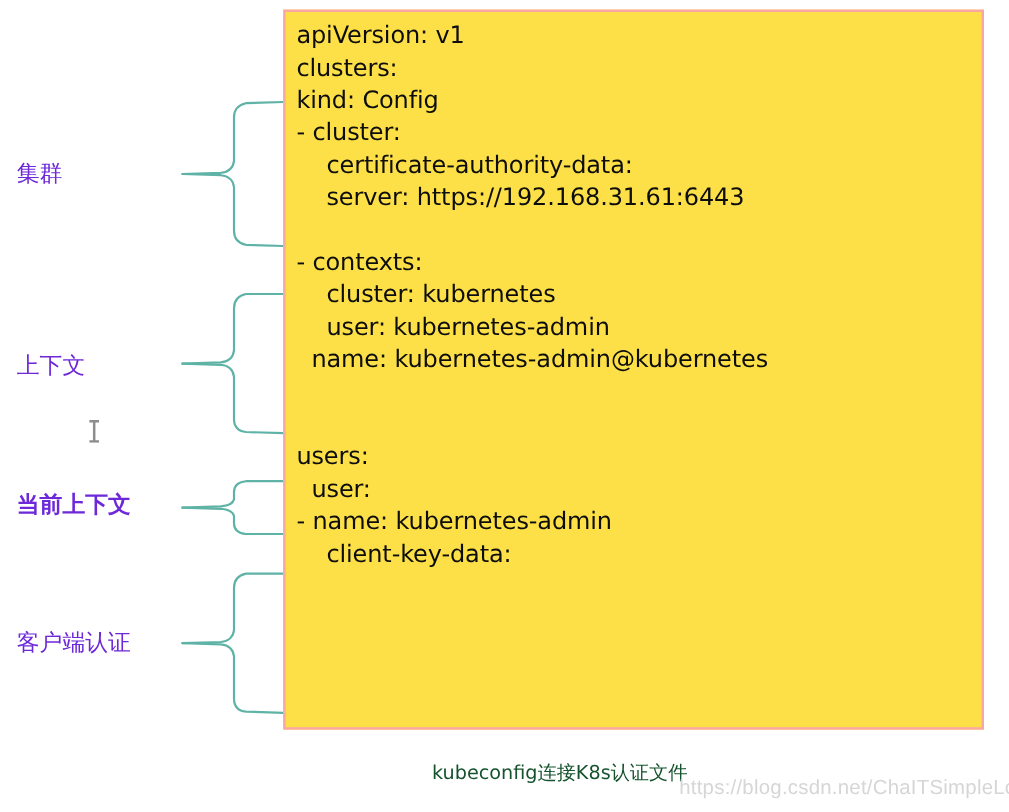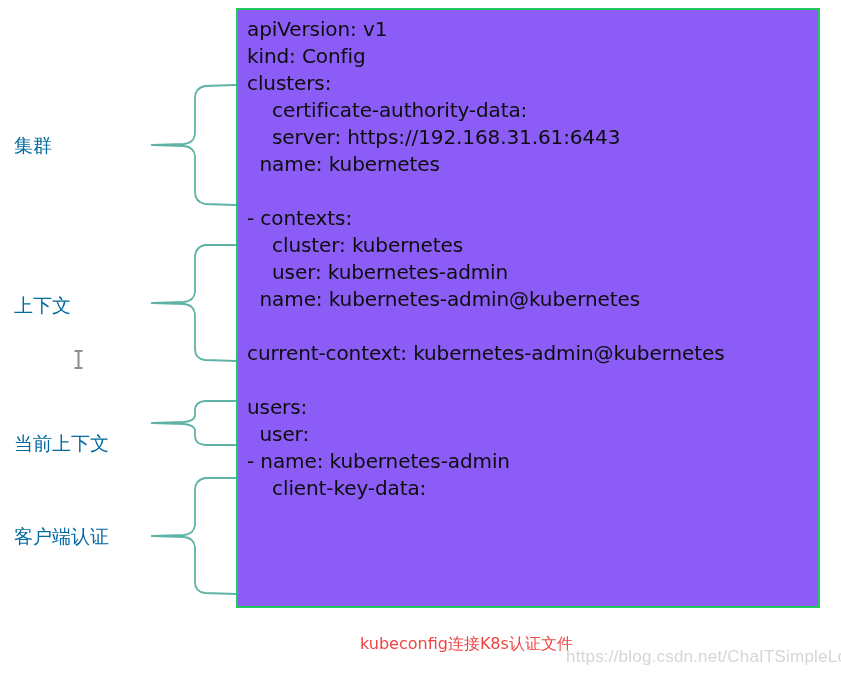--- a/index.html
+++ b/index.html
@@ -16,43 +16,43 @@
     height: 677px;
     background: #ffffff;
     overflow: hidden;
   }
 
   
   .section-label {
     position: absolute;
     font-size: 19px;
     line-height: 1.2;
-    color: #0369a1;
+    color: #6d28d9;
     white-space: nowrap;
     font-family: "DejaVu Sans", "Liberation Sans", sans-serif;
   }
 
   
   .brace-group {
     position: absolute;
   }
   .brace-group svg {
     display: block;
     overflow: visible;
   }
 
   
   #code-box {
     position: absolute;
     left: 236px;
     top: 8px;
     width: 584px;
     height: 600px;
-    border: 2px solid #22c55e;
-    background: #8b5cf6;
+    border: 2px solid #fca5a5;
+    background: #fde047;
     box-sizing: border-box;
   }
   #code-lines {
     position: absolute;
     left: 9px;
     top: 6px;
     right: 4px;
   }
   .code-line {
     font-family: "DejaVu Sans", "Liberation Sans", sans-serif;
@@ -66,21 +66,21 @@
   .code-line.gap {
     height: 27px;
   }
 
   
   #caption {
     position: absolute;
     left: 360px;
     top: 634px;
     font-size: 16px;
-    color: #ef4444;
+    color: #14532d;
     white-space: nowrap;
     font-family: "DejaVu Sans", "Liberation Sans", sans-serif;
   }
   #watermark {
     position: absolute;
     left: 566px;
     top: 647px;
     font-size: 17px;
     color: #d6d6d6;
     white-space: nowrap;
@@ -100,21 +100,21 @@
 </style>
 </head>
 <body>
 
 <div id="canvas">
 
   <div class="section-label" style="left:14px; top:134px;">集群</div>
 
   <div class="section-label" style="left:14px; top:294px;">上下文</div>
 
-  <div class="section-label" style="left:14px; top:432px;">当前上下文</div>
+  <div class="section-label" style="left:14px; top:410px;font-weight:bold;">当前上下文</div>
 
   <div class="section-label" style="left:14px; top:525px;text-align:right;">客户端认证</div>
 
   <div class="brace-group" style="left:150px; top:82px;">
     <svg width="90" height="126" viewBox="0 0 90 126">
       <path d="M2 63 L34 62 Q44 61 45 52 L45 16 Q45 6 55 4 L86 3" fill="none" stroke="#5fb3a6" stroke-width="1.8" stroke-linecap="round" stroke-linejoin="round"></path>
       <path d="M2 63 L34 64 Q44 65 45 74 L45 110 Q45 120 55 122 L86 123" fill="none" stroke="#5fb3a6" stroke-width="1.8" stroke-linecap="round" stroke-linejoin="round"></path>
     </svg>
   </div>
 
@@ -135,32 +135,31 @@
   <div class="brace-group" style="left:150px; top:476px;">
     <svg width="90" height="120" viewBox="0 0 90 120">
       <path d="M2 60 L34 59 Q44 58 45 49 L45 14 Q45 4 55 2 L86 2" fill="none" stroke="#5fb3a6" stroke-width="1.8" stroke-linecap="round" stroke-linejoin="round"></path>
       <path d="M2 60 L34 61 Q44 62 45 71 L45 106 Q45 116 55 117 L86 118" fill="none" stroke="#5fb3a6" stroke-width="1.8" stroke-linecap="round" stroke-linejoin="round"></path>
     </svg>
   </div>
 
   <div id="code-box">
     <div id="code-lines">
       <div class="code-line">apiVersion: v1</div>
+      <div class="code-line">clusters:</div>
       <div class="code-line">kind: Config</div>
-      <div class="code-line">clusters:</div>
+      <div class="code-line">- cluster:</div>
       <div class="code-line">    certificate-authority-data:</div>
       <div class="code-line">    server: https://192.168.31.61:6443</div>
-      <div class="code-line">  name: kubernetes</div>
       <div class="code-line gap"></div>
       <div class="code-line">- contexts:</div>
       <div class="code-line">    cluster: kubernetes</div>
       <div class="code-line">    user: kubernetes-admin</div>
       <div class="code-line">  name: kubernetes-admin@kubernetes</div>
       <div class="code-line gap"></div>
-      <div class="code-line">current-context: kubernetes-admin@kubernetes</div>
       <div class="code-line gap"></div>
       <div class="code-line">users:</div>
       <div class="code-line">  user:</div>
       <div class="code-line">- name: kubernetes-admin</div>
       <div class="code-line">    client-key-data:</div>
     </div>
   </div>
 
   <svg id="text-caret" viewBox="0 0 11 19">
     <path d="M1.5 1 H9.5 M5.5 1 V18 M1.5 18 H9.5" stroke="#8d8d8d" stroke-width="2.1" fill="none"></path>

